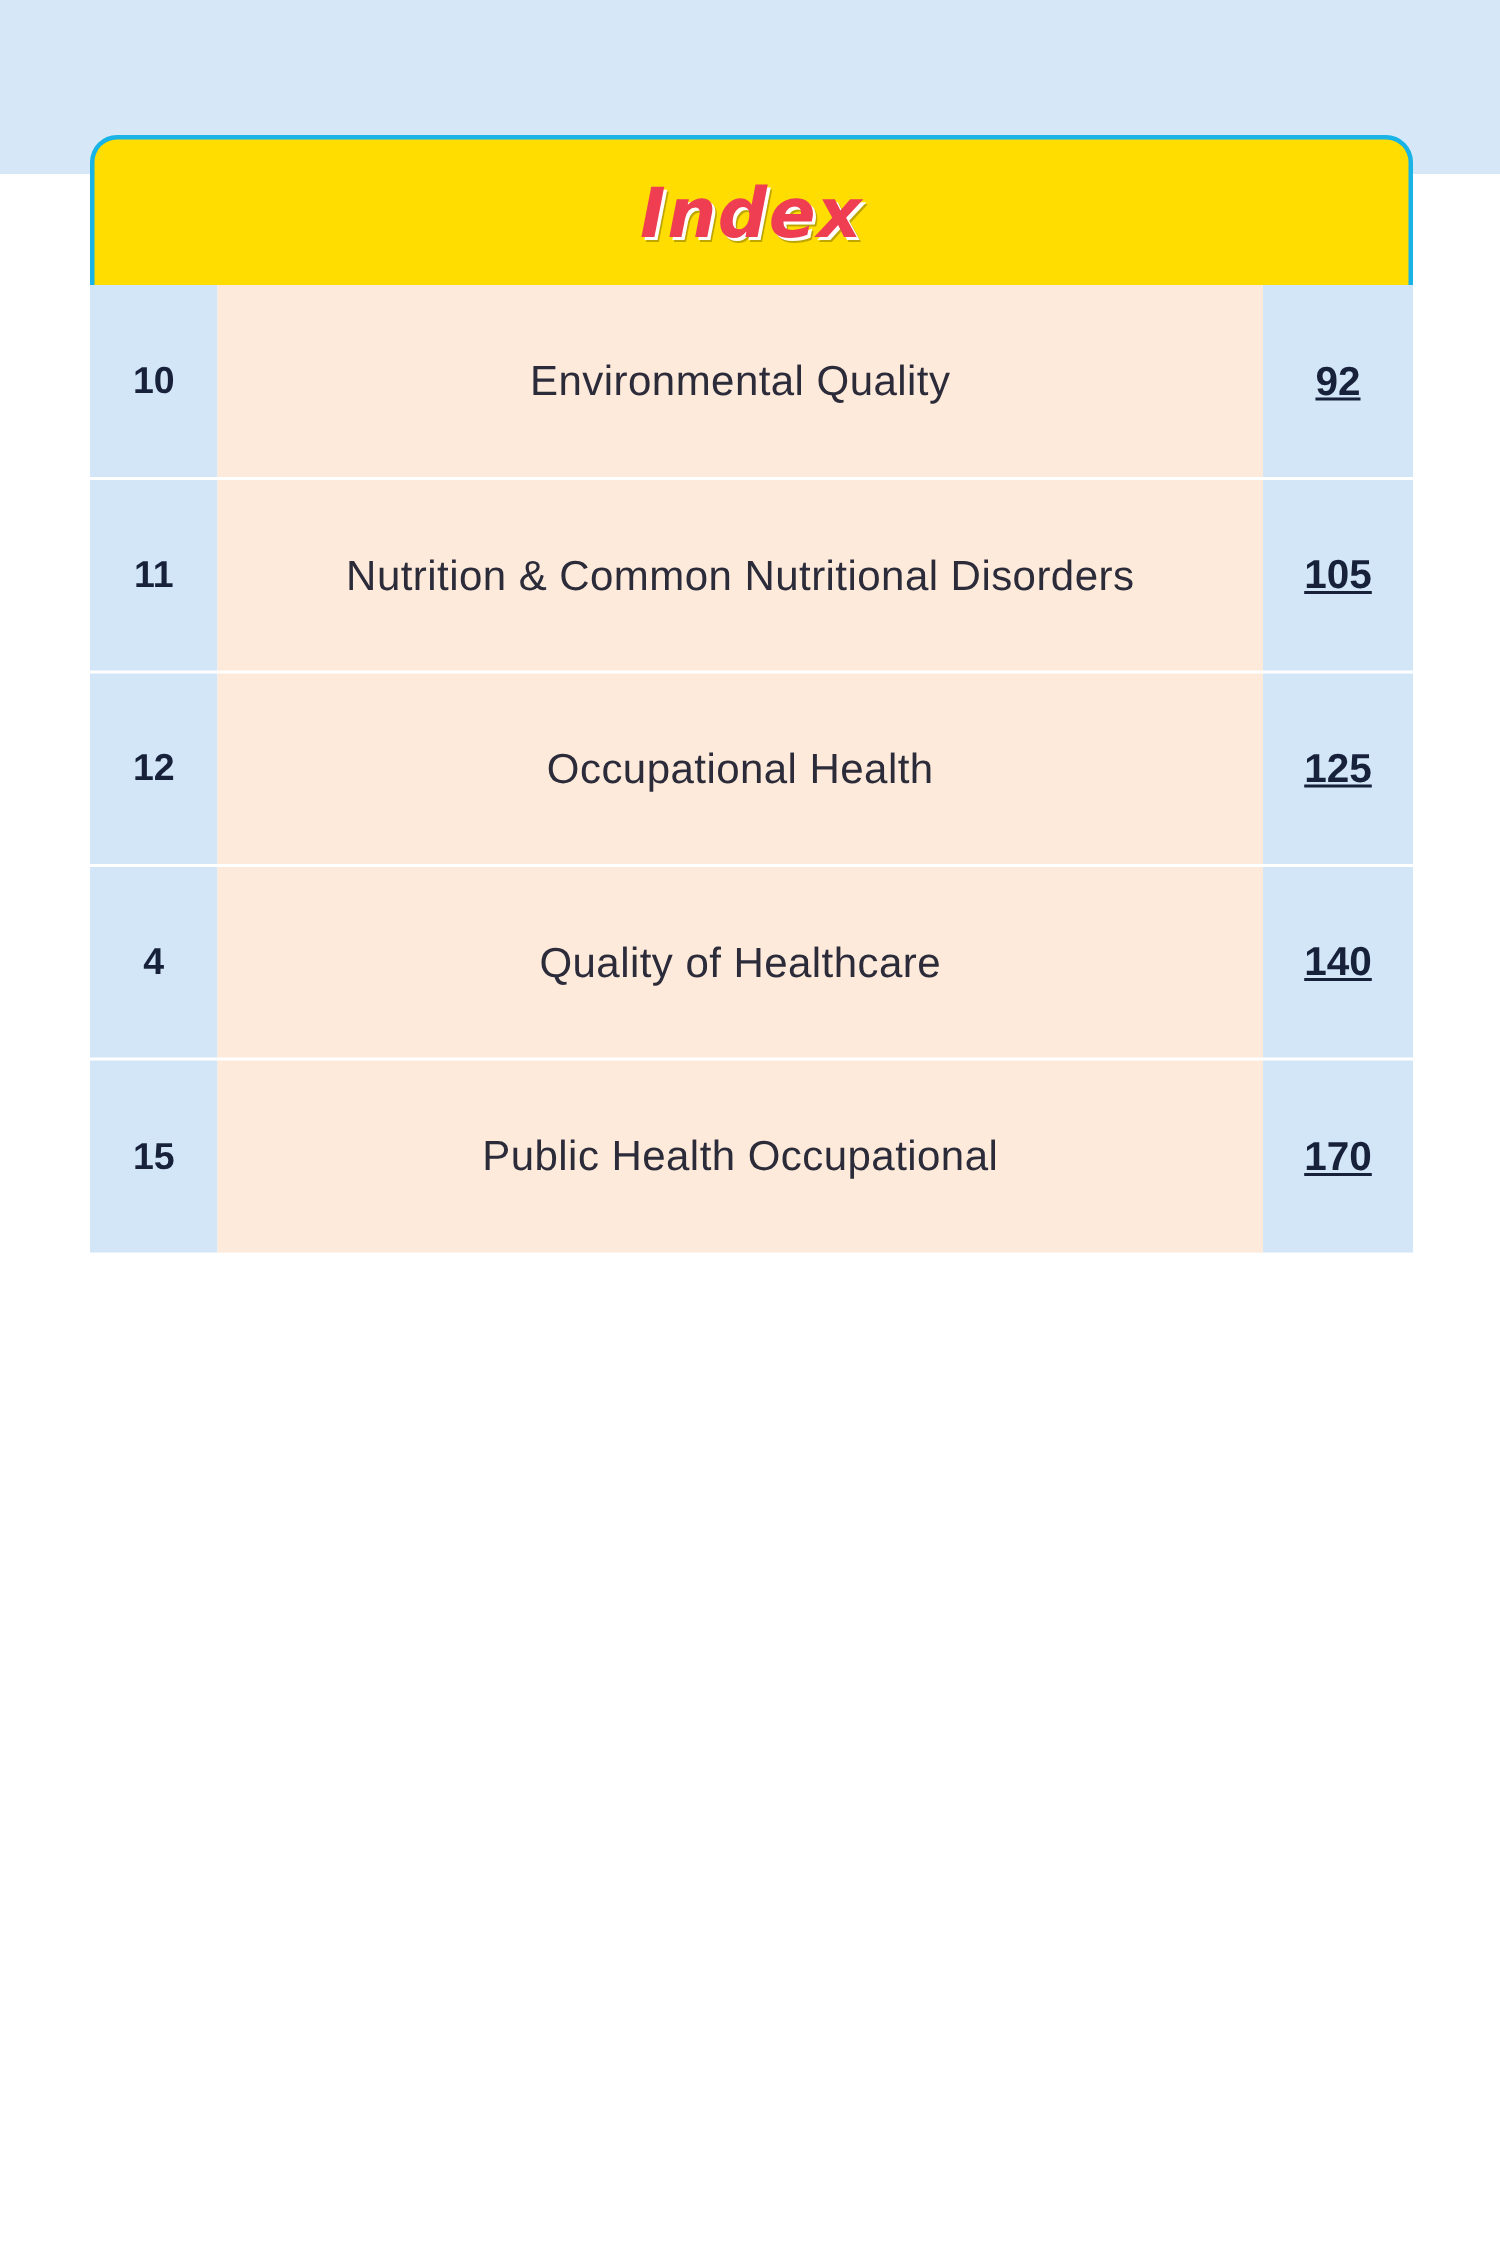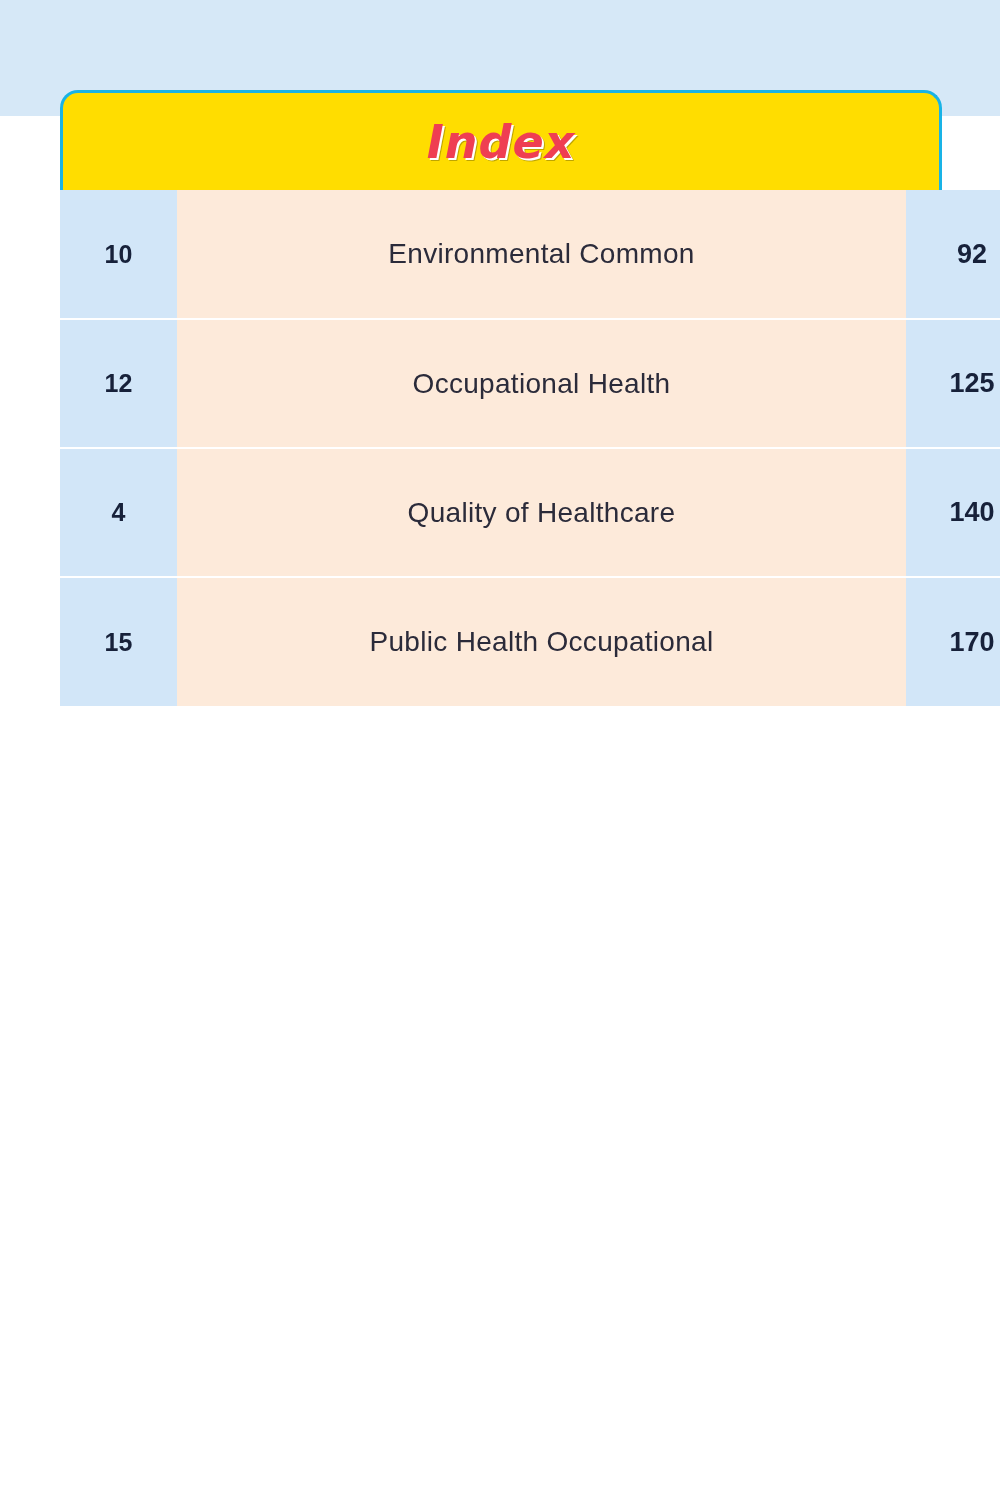--- a/index.html
+++ b/index.html
@@ -59,21 +59,21 @@
   }
   .index-table {
     width: 882px;
     border-collapse: collapse;
     table-layout: fixed;
   }
   .index-table tr {
     height: 129px;
   }
   .index-table td {
-    padding: 16px;
+    padding: 0;
     vertical-align: middle;
     border-bottom: 2px solid #ffffff;
   }
   .col-num {
     width: 85px;
     background: #d2e6f8;
     color: #17213a;
     font-weight: bold;
     font-size: 25px;
     text-align: center;
@@ -87,20 +87,21 @@
     text-align: center;
     letter-spacing: 0.3px;
   }
   .col-page {
     width: 100px;
     background: #d2e6f8;
     color: #17213a;
     font-weight: bold;
     font-size: 27px;
     text-align: center;
+    text-decoration: underline;
   }
   .index-table tr:last-child td {
     border-bottom: none;
   }
 </style>
 </head>
 <body>
 
 <div class="page">
 
@@ -109,22 +110,27 @@
   <div class="index-card">
 
     <div class="index-header">
       <span class="index-title">Index</span>
     </div>
 
     <table class="index-table">
       <tbody>
         <tr>
           <td class="col-num">10</td>
-          <td class="col-title">Environmental Common</td>
+          <td class="col-title">Environmental Quality</td>
           <td class="col-page">92</td>
+        </tr>
+        <tr>
+          <td class="col-num">11</td>
+          <td class="col-title">Nutrition &amp; Common Nutritional Disorders</td>
+          <td class="col-page">105</td>
         </tr>
         <tr>
           <td class="col-num">12</td>
           <td class="col-title">Occupational Health</td>
           <td class="col-page">125</td>
         </tr>
         <tr>
           <td class="col-num">4</td>
           <td class="col-title">Quality of Healthcare</td>
           <td class="col-page">140</td>

